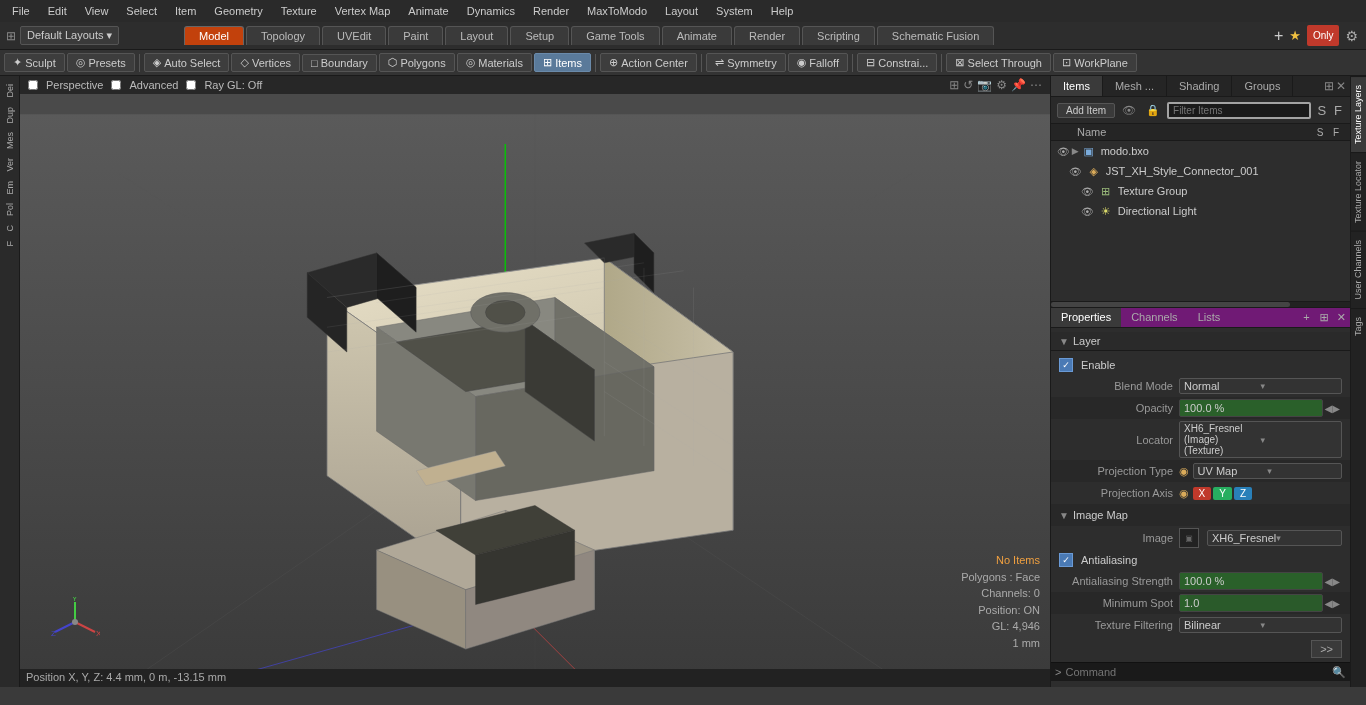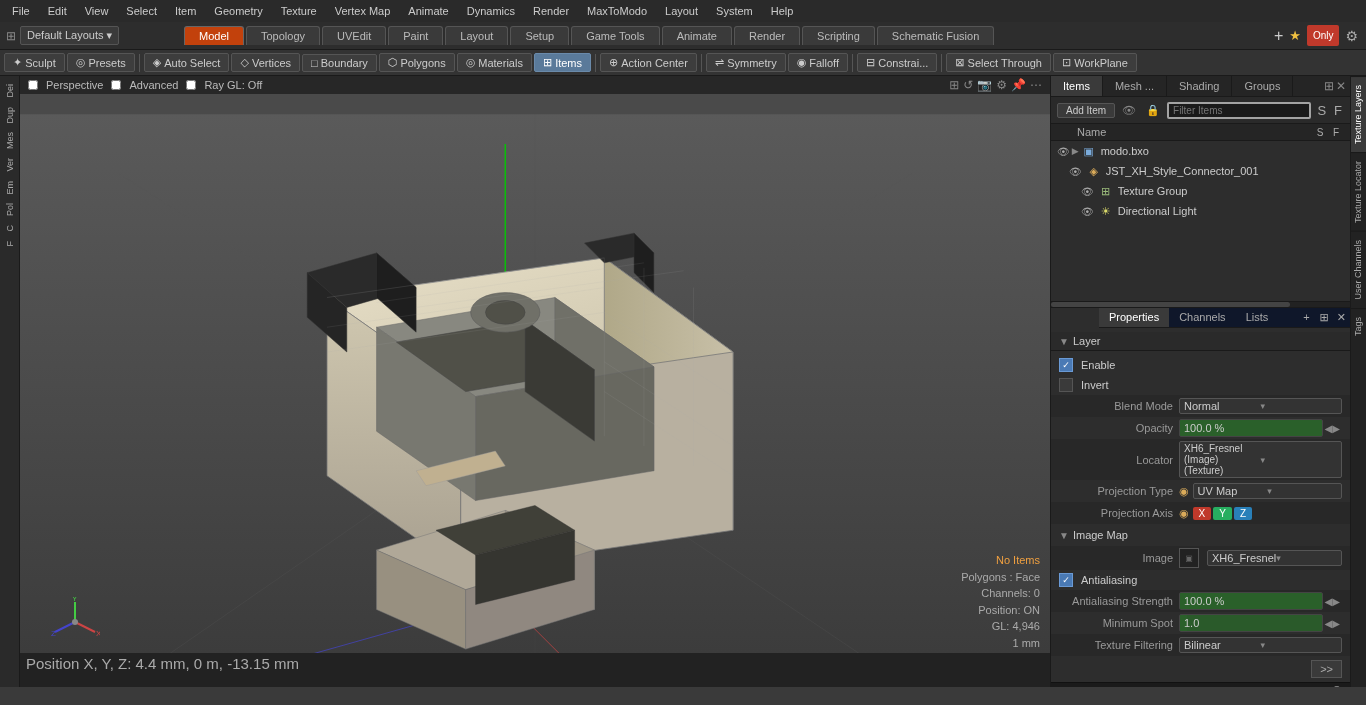--- a/index.html
+++ b/index.html
@@ -38,21 +38,21 @@
     #viewport { flex: 1; position: relative; background: #4a4a4a; overflow: hidden; }
     #viewport-header { display: flex; align-items: center; background: rgba(30,30,30,0.8); padding: 2px 8px; gap: 8px; position: absolute; top: 0; left: 0; right: 0; z-index: 10; }
     .viewport-label { color: #bbb; font-size: 11px; }
 
     
     #viewport-canvas { width: 100%; height: 100%; position: relative; }
 
     
     #viewport-info { position: absolute; bottom: 36px; right: 10px; text-align: right; color: #aaa; font-size: 11px; line-height: 1.5; }
     .info-highlight { color: #f0a040; }
-    #status-bar { position: absolute; bottom: 0; left: 0; right: 0; background: #222; padding: 2px 6px; font-size: 15px; color: #aaa; height: 34px; }
+    #status-bar { position: absolute; bottom: 0; left: 0; right: 0; background: #222; padding: 2px 6px; font-size: 11px; color: #aaa; height: 18px; }
 
     
     #gizmo { position: absolute; bottom: 40px; left: 30px; width: 50px; height: 50px; }
 
     
     #right-panel { width: 300px; background: #2d2d2d; display: flex; flex-direction: column; border-left: 1px solid #1a1a1a; }
     #panel-tabs { display: flex; background: #252525; border-bottom: 1px solid #1a1a1a; }
     .panel-tab { padding: 4px 12px; color: #aaa; font-size: 11px; cursor: pointer; border-right: 1px solid #1a1a1a; }
     .panel-tab.active { background: #3a3a3a; color: #fff; }
 
@@ -71,21 +71,21 @@
 
     #items-list { flex: 1; overflow-y: auto; background: #2d2d2d; }
     .tree-row { display: flex; align-items: center; padding: 2px 6px; cursor: pointer; min-height: 20px; }
     .tree-icon { width: 16px; height: 16px; margin-right: 4px; display: inline-flex; align-items: center; justify-content: center; font-size: 11px; }
     .tree-label { color: #ccc; font-size: 11px; flex: 1; }
     .indent1 { margin-left: 12px; }
     .indent2 { margin-left: 24px; }
 
     
     #properties-panel { height: 380px; border-top: 1px solid #1a1a1a; display: flex; flex-direction: column; overflow: hidden; }
-    #props-tabs { display: flex; background: #0f172a; border-bottom: 1px solid #1a1a1a; margin-left: 48px; }
+    #props-tabs { display: flex; background: #701a75; border-bottom: 1px solid #1a1a1a; }
     .props-tab { padding: 3px 10px; color: #aaa; font-size: 11px; cursor: pointer; }
     .props-tab.active { background: #3a3a3a; color: #fff; }
     .props-add-btn { margin-left: auto; color: #aaa; padding: 3px 6px; cursor: pointer; }
     .props-resize-btn { color: #aaa; padding: 3px 4px; cursor: pointer; }
 
     #props-body { flex: 1; overflow-y: auto; padding: 4px 0; }
     .section-header { padding: 3px 8px; color: #ccc; font-size: 11px; display: flex; align-items: center; gap: 4px; background: #2a2a2a; border-bottom: 1px solid #1a1a1a; margin-bottom: 4px; }
     .section-arrow { color: #888; font-size: 10px; }
 
     .prop-row { display: flex; align-items: center; padding: 2px 8px; min-height: 22px; }
@@ -469,24 +469,20 @@
           <span class="section-arrow">▼</span>
           <span>Layer</span>
         </div>
 
         <div class="prop-checkbox-row">
           <div class="prop-checkbox">
             <span style="color:#fff;font-size:9px;">✓</span>
           </div>
           <span class="check-label">Enable</span>
         </div>
-        <div class="prop-checkbox-row">
-          <div class="prop-checkbox-off"></div>
-          <span class="check-label">Invert</span>
-        </div>
 
         <div class="prop-row">
           <span class="prop-label wide">Blend Mode</span>
           <div class="prop-dropdown">
             <span>Normal</span>
             <span class="arrow">▾</span>
           </div>
         </div>
 
         <div class="prop-row">

